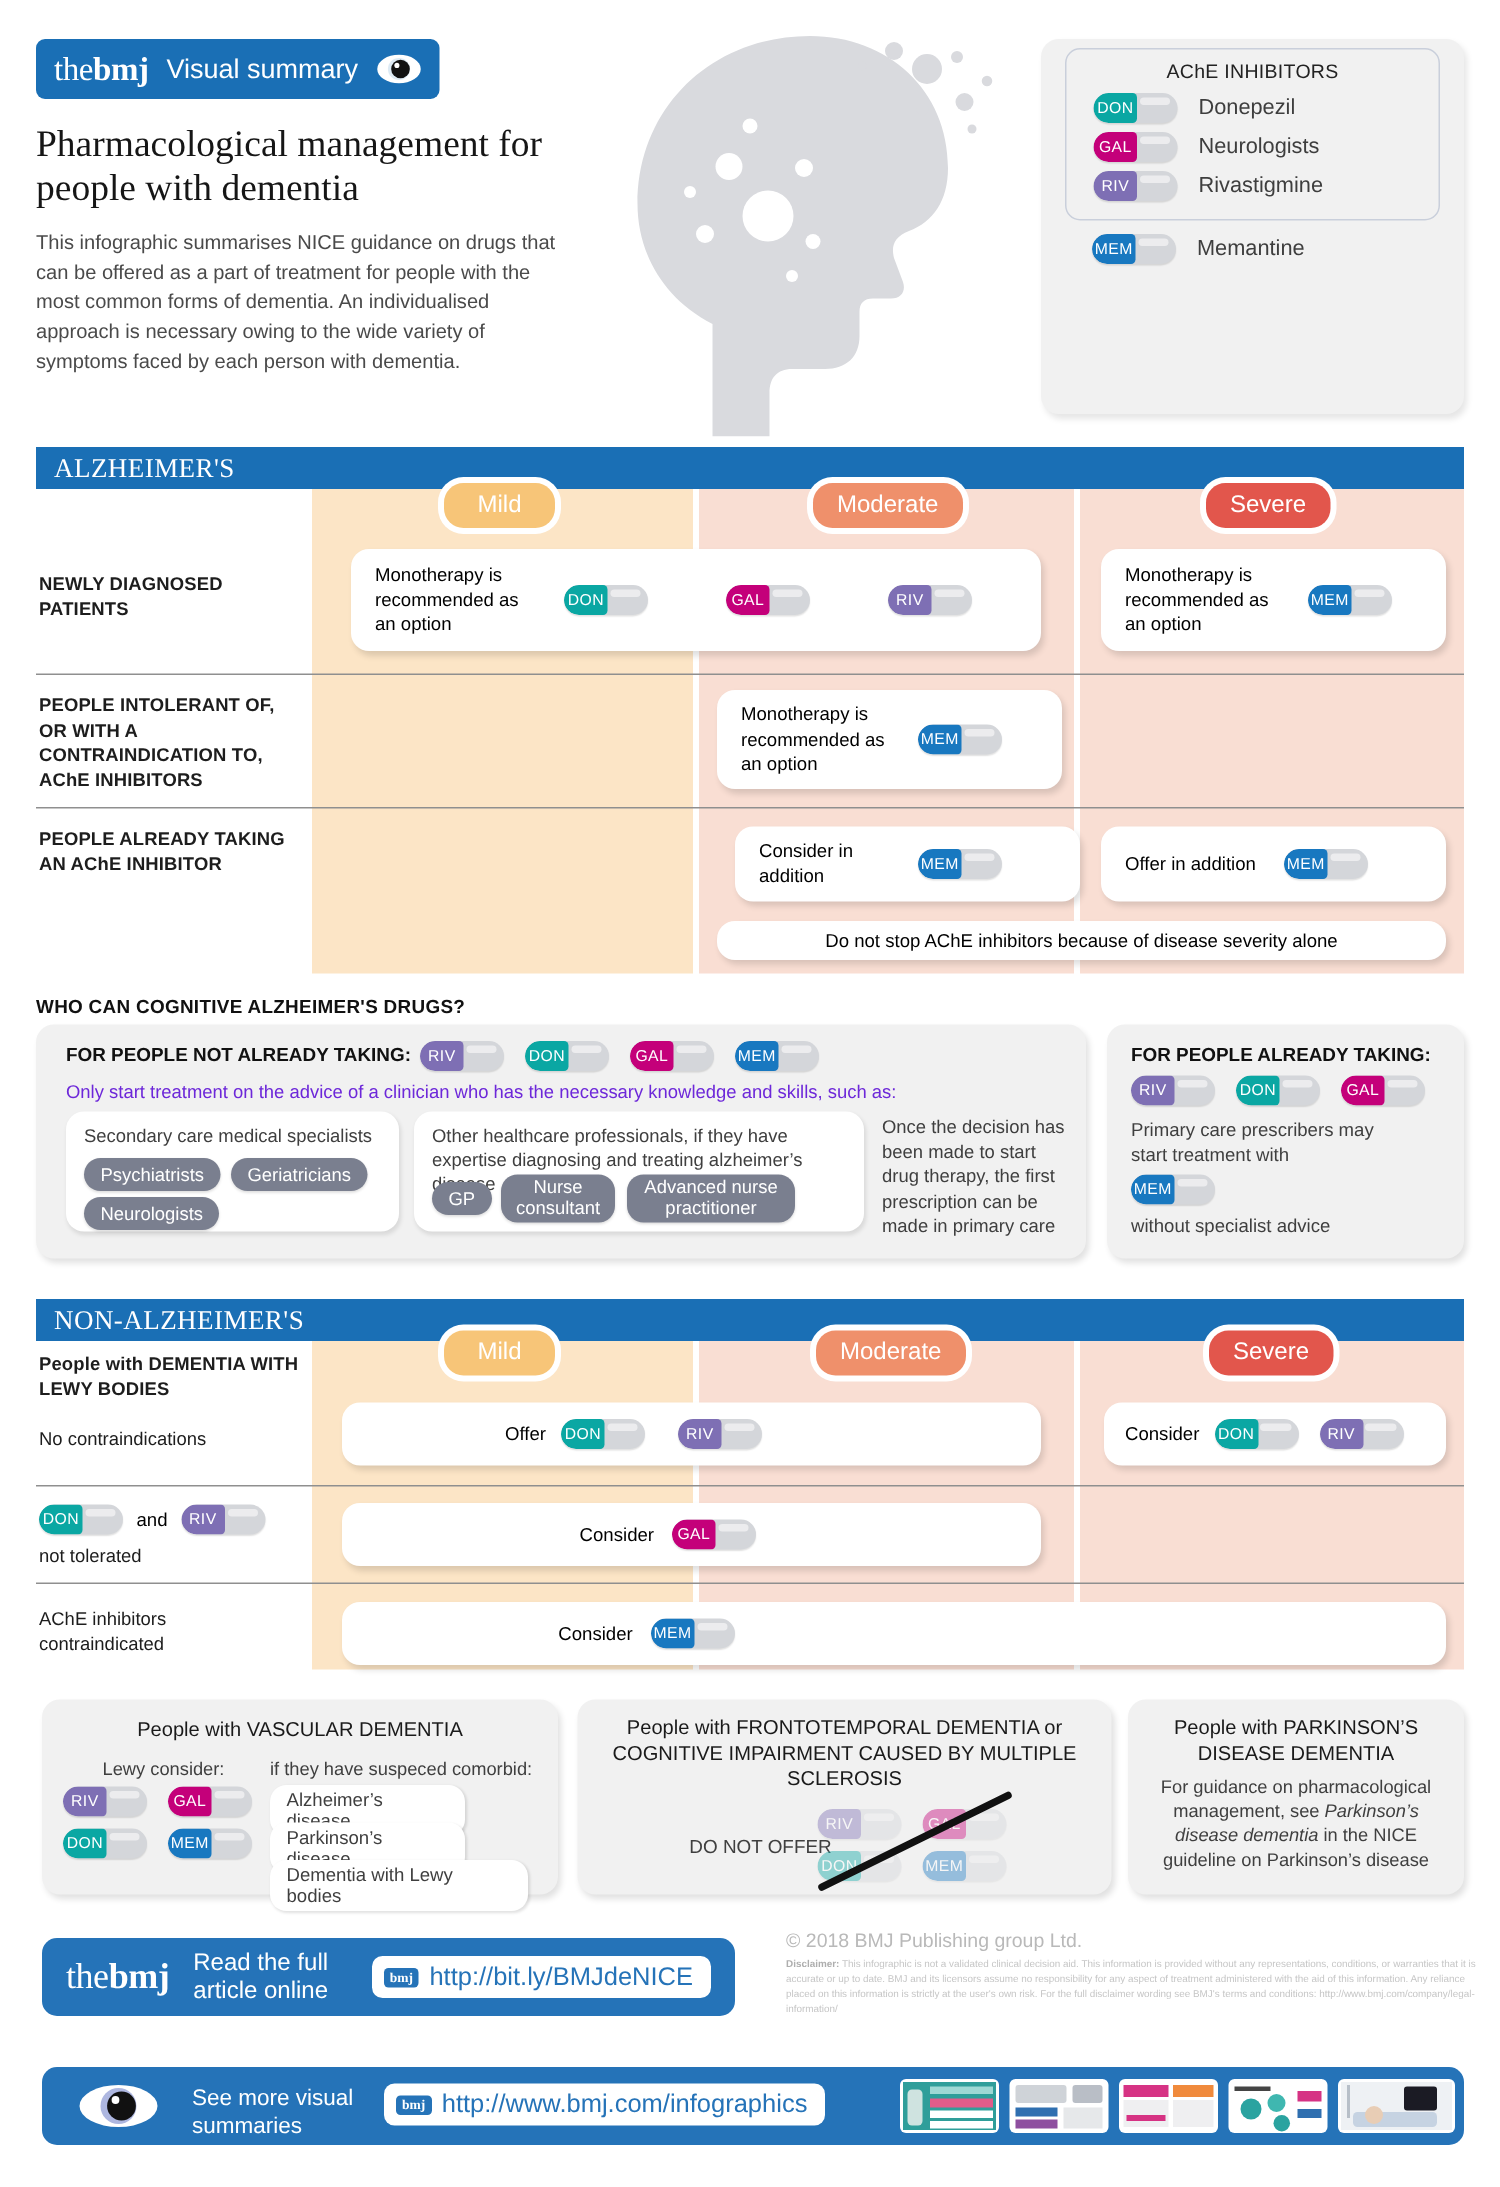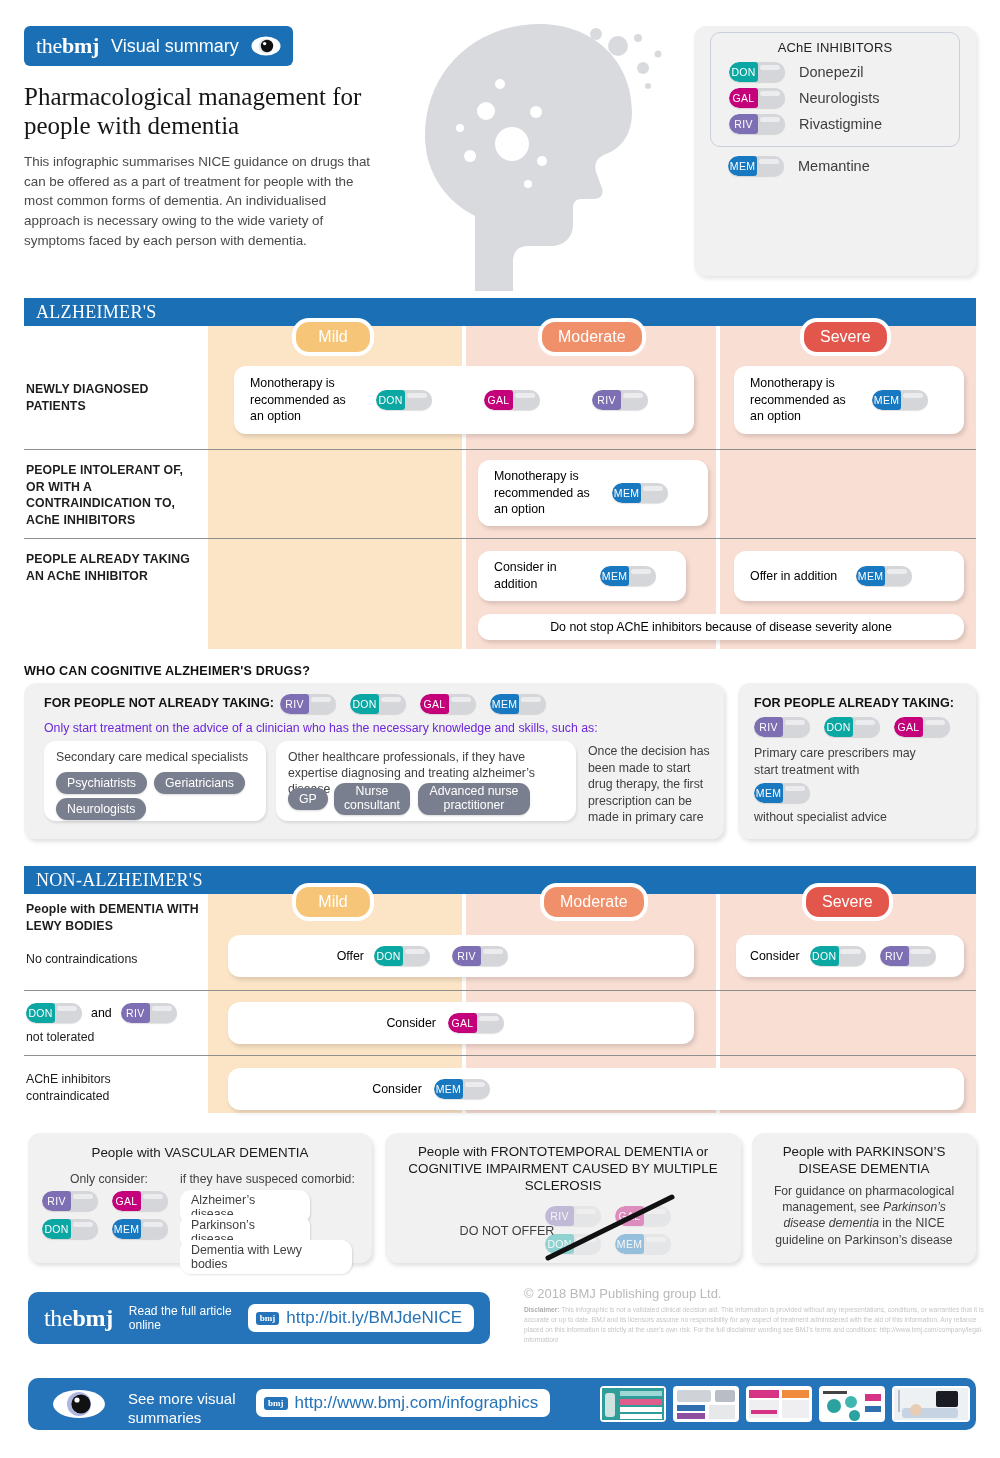--- a/index.html
+++ b/index.html
@@ -283,21 +283,21 @@
 
   <div class="card" style="left:478px; top:460px; width:230px; height:66px; padding:0 16px;">
     <span class="card-txt" style="width:104px;">Monotherapy is recommended as an option</span>
     <span class="pill" style="margin-left:14px;">
         <span class="cap" style="background:#1878c0"></span>
         <span class="txt">MEM</span>
         <span class="gloss"></span>
       </span>
   </div>
 
-  <div class="card" style="left:478px; top:551px; width:208px; height:50px; padding:12px 16px;">
+  <div class="card" style="left:490px; top:551px; width:230px; height:50px; padding:12px 16px;">
     <span class="card-txt" style="width:92px;">Consider in addition</span>
     <span class="pill" style="margin-left:14px;">
         <span class="cap" style="background:#1878c0"></span>
         <span class="txt">MEM</span>
         <span class="gloss"></span>
       </span>
   </div>
 
   <div class="card" style="left:734px; top:551px; width:230px; height:50px; padding:0 16px;">
     <span class="card-txt" style="width:92px;">Offer in addition</span>
@@ -455,21 +455,21 @@
     <span class="card-txt">Consider</span>
     <span class="pill" style="margin-left:12px; margin-right:330px;">
         <span class="cap" style="background:#1878c0"></span>
         <span class="txt">MEM</span>
         <span class="gloss"></span>
       </span>
   </div>
 
   <div class="gbox" style="left:28px; top:1133px; width:344px; height:130px;">
     <div class="bcard-title" style="position:absolute; left:0; top:12px; width:100%;">People with VASCULAR DEMENTIA</div>
-    <div class="bcard-txt" style="position:absolute; left:16px; top:38px; width:130px;">Only consider:</div>
+    <div class="bcard-txt" style="position:absolute; left:16px; top:38px; width:130px;">Lewy consider:</div>
     <span class="pill" style="position:absolute; left:14px; top:58px;">
         <span class="cap" style="background:#7e6fb4"></span>
         <span class="txt">RIV</span>
         <span class="gloss"></span>
       </span>
     <span class="pill" style="position:absolute; left:84px; top:58px;">
         <span class="cap" style="background:#c4007a"></span>
         <span class="txt">GAL</span>
         <span class="gloss"></span>
       </span>
@@ -517,21 +517,21 @@
     </svg>
   </div>
 
   <div class="gbox" style="left:752px; top:1133px; width:224px; height:130px;">
     <div class="bcard-title" style="position:absolute; left:10px; top:11px; width:204px;">People with PARKINSON’S DISEASE DEMENTIA</div>
     <div class="bcard-txt" style="position:absolute; left:12px; top:50px; width:200px;"><span>For guidance on pharmacological management, see </span><i>Parkinson’s disease dementia</i><span> in the NICE guideline on Parkinson’s disease</span></div>
   </div>
 
   <div class="fbar" style="left:28px; top:1292px; width:462px; height:52px; display:flex; align-items:center; padding:0 16px; gap:16px;">
     <span class="bmj-logo" style="font-size:24px;"><span>the</span><b>bmj</b></span>
-    <span style="color:#fff; font-size:12px; line-height:1.2;">Read the full article online</span>
+    <span style="color:#fff; font-size:16px; line-height:1.2;">Read the full article online</span>
     <span class="url-chip">
       <span class="bmj-mini">bmj</span>
       <span class="url-txt">http://bit.ly/BMJdeNICE</span>
     </span>
   </div>
 
   <div class="copyright" style="left:524px; top:1286px;">© 2018 BMJ Publishing group Ltd.</div>
   <div class="disclaimer" style="left:524px; top:1305px;"><b>Disclaimer:</b><span> This infographic is not a validated clinical decision aid. This information is provided without any representations, conditions, or warranties that it is accurate or up to date. BMJ and its licensors assume no responsibility for any aspect of treatment administered with the aid of this information. Any reliance placed on this information is strictly at the user's own risk. For the full disclaimer wording see BMJ's terms and conditions: http://www.bmj.com/company/legal-information/</span></div>
 
   <div class="fbar" style="left:28px; top:1378px; width:948px; height:52px;">

